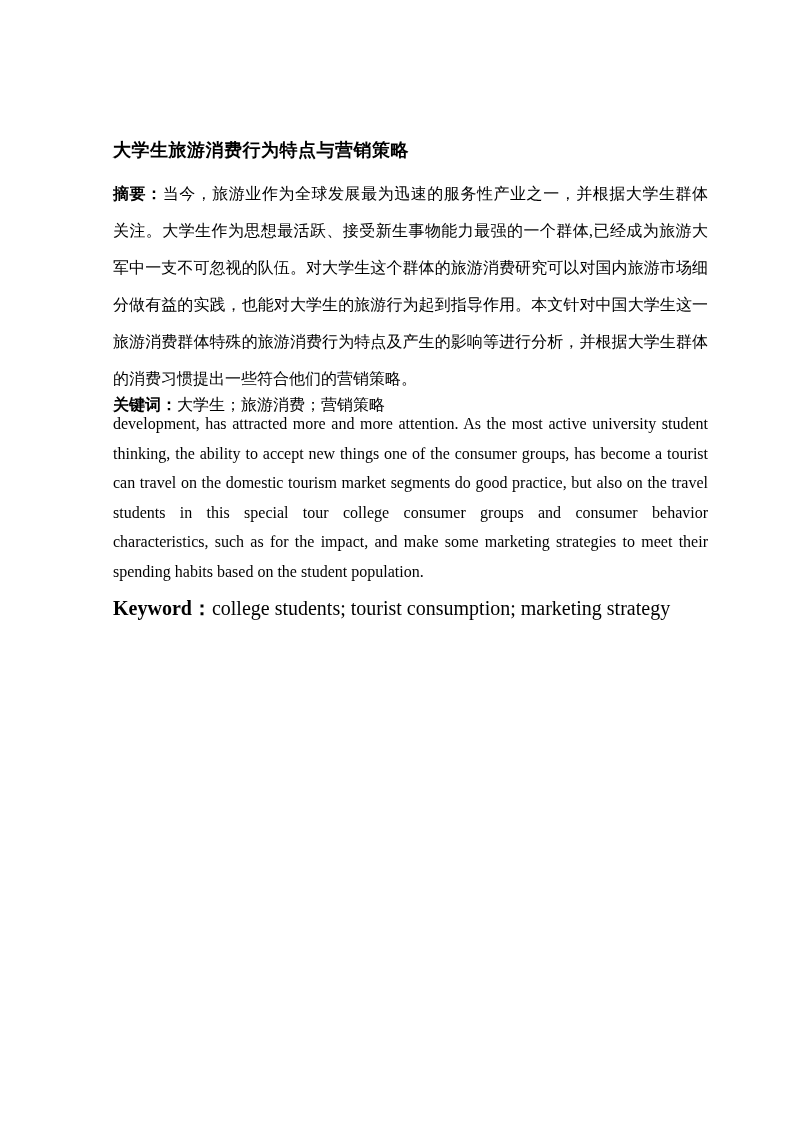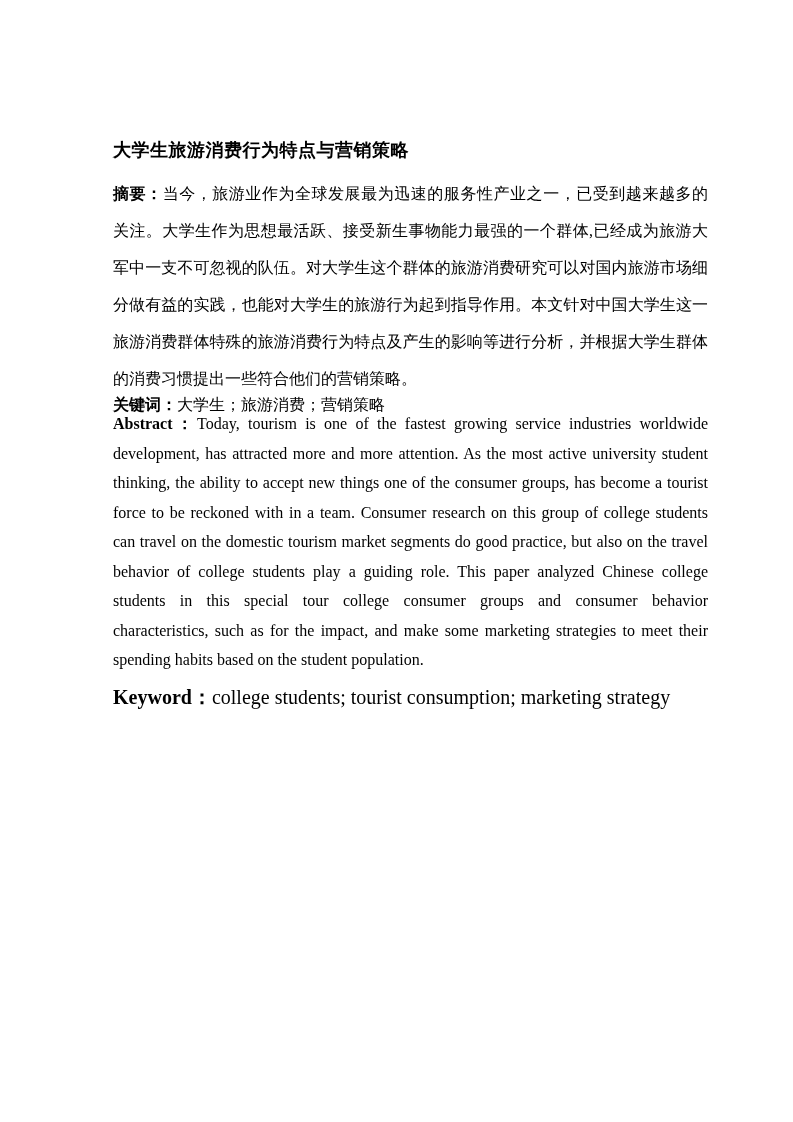--- a/index.html
+++ b/index.html
@@ -63,39 +63,36 @@
   }
 </style>
 </head>
 <body>
 
 <div class="page">
 
   <h1 class="doc-title">大学生旅游消费行为特点与营销策略</h1>
 
   <div class="cn-abstract">
-    <div class="line jl"><span class="cn-label">摘要：</span><span>当今，旅游业作为全球发展最为迅速的服务性产业之一，已受到越来越多的</span></div>
+    <div class="line jl"><span class="cn-label">摘要：</span><span>当今，旅游业作为全球发展最为迅速的服务性产业之一，并根据大学生群体</span></div>
     <div class="line jl">关注。大学生作为思想最活跃、接受新生事物能力最强的一个群体,已经成为旅游大</div>
     <div class="line jl">军中一支不可忽视的队伍。对大学生这个群体的旅游消费研究可以对国内旅游市场细</div>
     <div class="line jl">分做有益的实践，也能对大学生的旅游行为起到指导作用。本文针对中国大学生这一</div>
     <div class="line jl">旅游消费群体特殊的旅游消费行为特点及产生的影响等进行分析，并根据大学生群体</div>
     <div class="line">的消费习惯提出一些符合他们的营销策略。</div>
   </div>
 
   <div class="cn-keywords">
     <span class="cn-label">关键词：</span><span>大学生；旅游消费；营销策略</span>
   </div>
 
   <div class="en-abstract">
-    <div class="line jl"><span class="en-label">Abstract：</span><span>Today, tourism is one of the fastest growing service industries worldwide</span></div>
     <div class="line jl">development, has attracted more and more attention. As the most active university student</div>
     <div class="line jl">thinking, the ability to accept new things one of the consumer groups, has become a tourist</div>
-    <div class="line jl">force to be reckoned with in a team. Consumer research on this group of college students</div>
     <div class="line jl">can travel on the domestic tourism market segments do good practice, but also on the travel</div>
-    <div class="line jl">behavior of college students play a guiding role. This paper analyzed Chinese college</div>
     <div class="line jl">students in this special tour college consumer groups and consumer behavior</div>
     <div class="line jl">characteristics, such as for the impact, and make some marketing strategies to meet their</div>
     <div class="line">spending habits based on the student population.</div>
   </div>
 
   <div class="en-keywords">
     <span class="en-label">Keyword：</span><span>college students; tourist consumption; marketing strategy</span>
   </div>
 
 </div>

